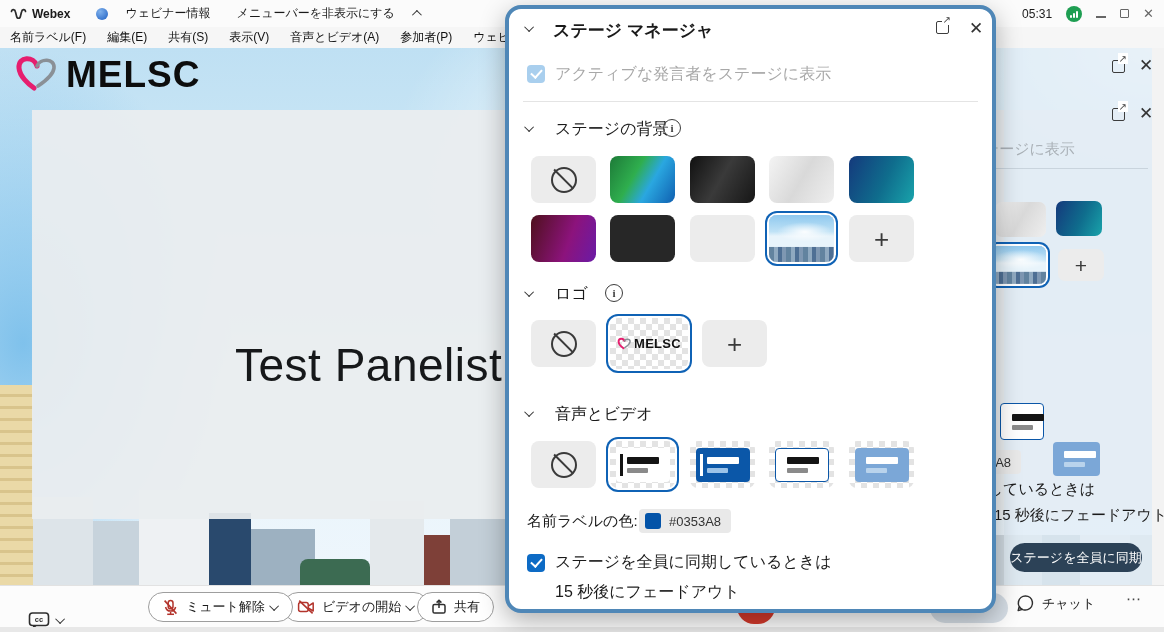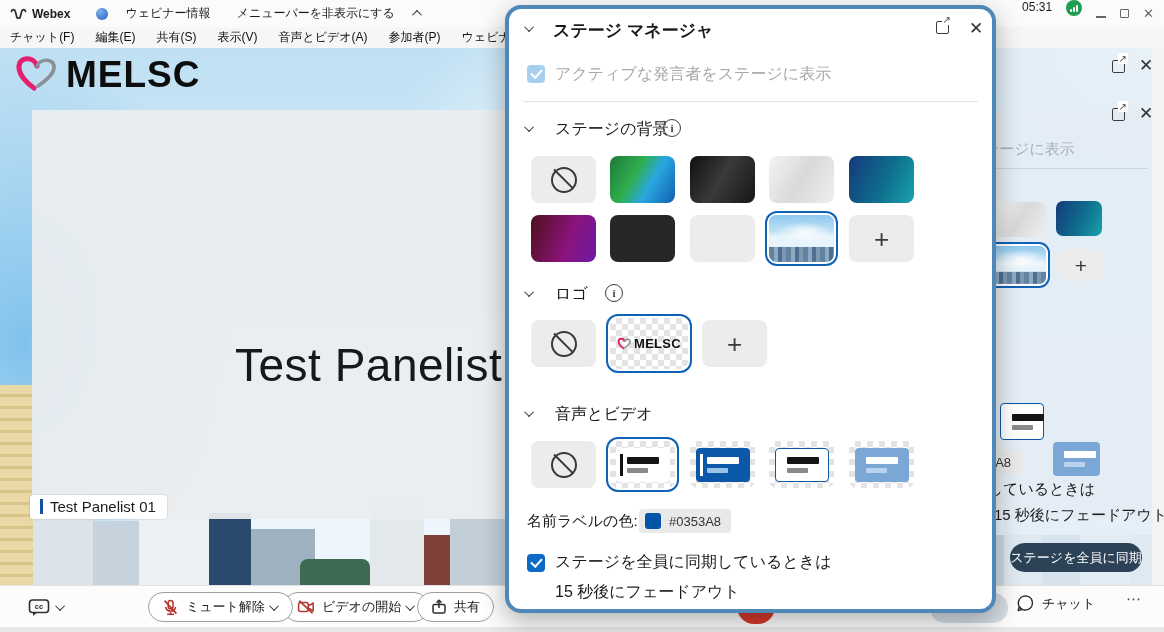--- a/index.html
+++ b/index.html
@@ -3,21 +3,21 @@
 <meta charset="utf-8">
 <style>
   * { box-sizing: border-box; margin: 0; padding: 0; }
   body { font-family: "Liberation Sans", sans-serif; background:#888; }
   .app { position:relative; width:1164px; height:632px; background:#f3f3f3; overflow:hidden; }
 
   
   .titlebar { position:absolute; top:0; left:0; right:0; height:27px; background:#fbfbfb; display:flex; align-items:center; font-size:12px; color:#1a1a1a; z-index:3; }
   .titlebar .brand { display:flex; align-items:center; gap:5px; margin-left:10px; font-weight:bold; }
   .tb-item { display:flex; align-items:center; gap:17px; margin-left:26px; }
-  .tb-right { position:absolute; right:10px; top:0; height:27px; display:flex; gap:14px; }
+  .tb-right { position:absolute; right:10px; top:0; height:27px; display:flex; align-items:center; gap:14px; }
   .menubar { position:absolute; top:27px; left:0; right:0; height:21px; background:#f6f6f6; display:flex; align-items:center; gap:21px; padding-left:10px; font-size:12px; color:#111; z-index:3; white-space:nowrap; overflow:hidden; }
   .winbtn { color:#555; font-size:12px; line-height:1; }
   .min-glyph { display:inline-block; width:10px; height:2px; background:#666; }
   .max-glyph { display:inline-block; width:9px; height:9px; border:1.3px solid #666; border-radius:1px; }
   .x-glyph { font-size:13px; color:#666; }
   .net-ind { width:16px; height:16px; border-radius:50%; background:#1e9e52; display:flex; align-items:flex-end; justify-content:center; gap:1px; padding-bottom:4px; }
   .net-ind i { display:block; width:2px; background:#fff; border-radius:1px; }
   .shield { width:12px; height:12px; border-radius:50%; background:radial-gradient(circle at 35% 30%, #7fb1ec, #1e5fc2); }
 
   
@@ -141,21 +141,21 @@
           <i style="height:5px"></i>
           <i style="height:7px"></i>
         </span>
       <button class="icon-btn winbtn"><span class="min-glyph"></span></button>
       <button class="icon-btn winbtn"><span class="max-glyph"></span></button>
       <button class="icon-btn winbtn x-glyph">✕</button>
     </div>
   </div>
 
   <div class="menubar">
-    <span>チャット(F)</span>
+    <span>名前ラベル(F)</span>
     <span>編集(E)</span>
     <span>共有(S)</span>
     <span>表示(V)</span>
     <span>音声とビデオ(A)</span>
     <span>参加者(P)</span>
     <span>ウェビナー(W)</span>
     <span>ブレイクアウトセッシ</span>
   </div>
 
   <div class="stage">
@@ -177,23 +177,20 @@
     </div>
 
     <div class="stage-logo">
       <svg width="46" height="42" viewBox="0 0 46 42">
         <path d="M23 12 C20 2,4 2,5 14 C5.6 22,14 30,20 34" fill="none" stroke="#e61e6e" stroke-width="5" stroke-linecap="round"></path>
         <path d="M23 12 C26 4,41 4,40 14 C39.4 21,30 28,24 32" fill="none" stroke="#8a9096" stroke-width="3.6" stroke-linecap="round"></path>
       </svg>
       <span class="melsc-text">MELSC</span>
     </div>
 
-    <div class="name-chip">
-      <span>Test Panelist 01</span>
-    </div>
   </div>
 
   <div class="side-panel">
     <button class="icon-btn sp-abs" style="left:108px;top:12px;"><span class="popout" style="background:transparent;"></span></button>
     <button class="icon-btn sp-abs x-icon" style="left:135px;top:9px;">✕</button>
     <button class="icon-btn sp-abs" style="left:108px;top:60px;"><span class="popout" style="background:transparent;"></span></button>
     <button class="icon-btn sp-abs x-icon" style="left:135px;top:57px;">✕</button>
 
     <div class="sp-abs ghost" style="left:-188px;top:92px;font-size:15px;">アクティブな発言者をステージに表示</div>
     <div class="sp-divider" style="left:-20px;right:4px;top:120px;"></div>
@@ -221,21 +218,21 @@
       <span>#0353A8</span>
     </button>
 
     <div class="sp-abs" style="left:-168px;top:432px;font-size:15px;color:#1a1a1a;white-space:nowrap;">ステージを全員に同期しているときは</div>
     <div class="sp-abs" style="left:-10px;top:458px;font-size:15px;color:#1a1a1a;white-space:nowrap;">15 秒後にフェードアウト</div>
 
     <button class="sync-btn">ステージを全員に同期</button>
   </div>
 
   <div class="toolbar">
-    <button class="icon-btn" style="position:absolute;left:28px;top:12px;display:flex;align-items:center;gap:8px;">
+    <button class="icon-btn" style="position:absolute;left:28px;top:25px;display:flex;align-items:center;gap:8px;">
       <svg width="22" height="19" viewBox="0 0 22 19">
         <rect x="1.5" y="2" width="19" height="12.5" rx="3" fill="none" stroke="#2e2e2e" stroke-width="1.6"></rect>
         <path d="M5 14.5 L5 18 L9 14.5" fill="#2e2e2e"></path>
         <text x="11" y="11" font-size="7.5" font-family="Liberation Sans" font-weight="bold" fill="#2e2e2e" text-anchor="middle">cc</text>
       </svg>
       <i class="chev"></i>
     </button>
 
     <button class="pill" style="left:283px;">
       <svg width="18" height="16" viewBox="0 0 18 16">

